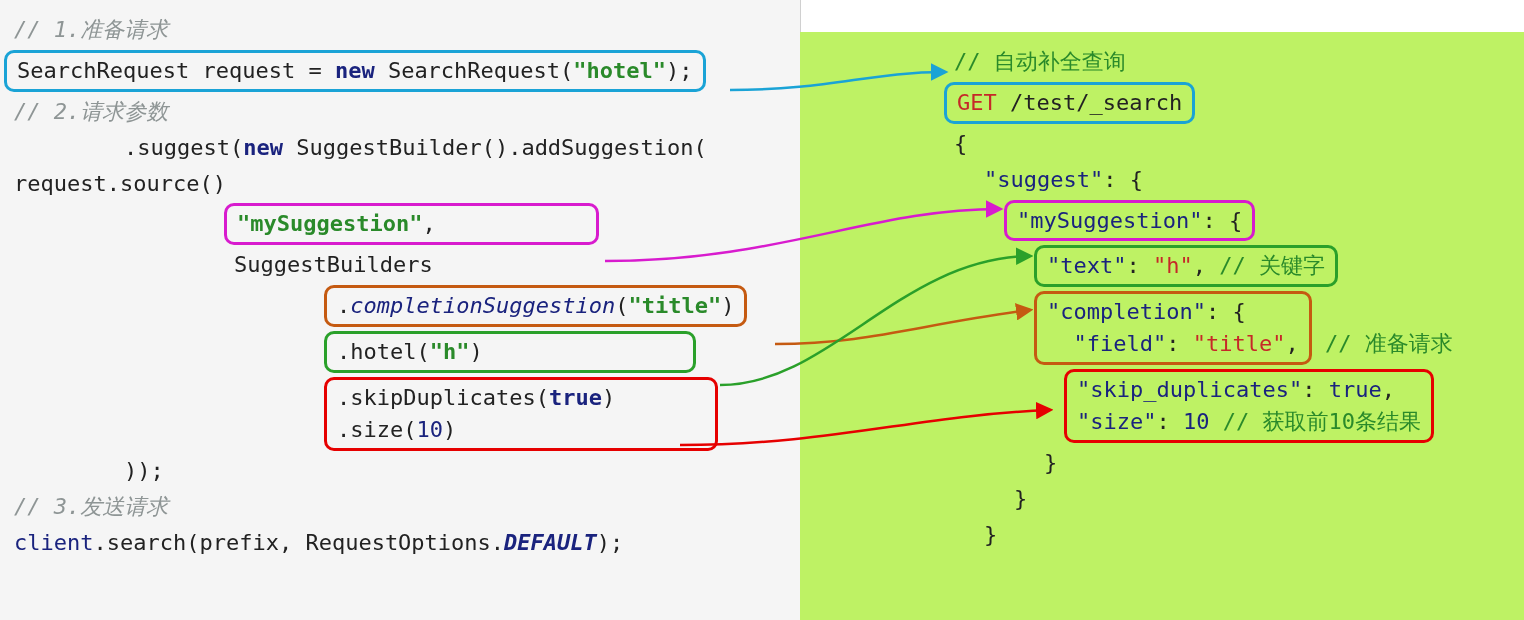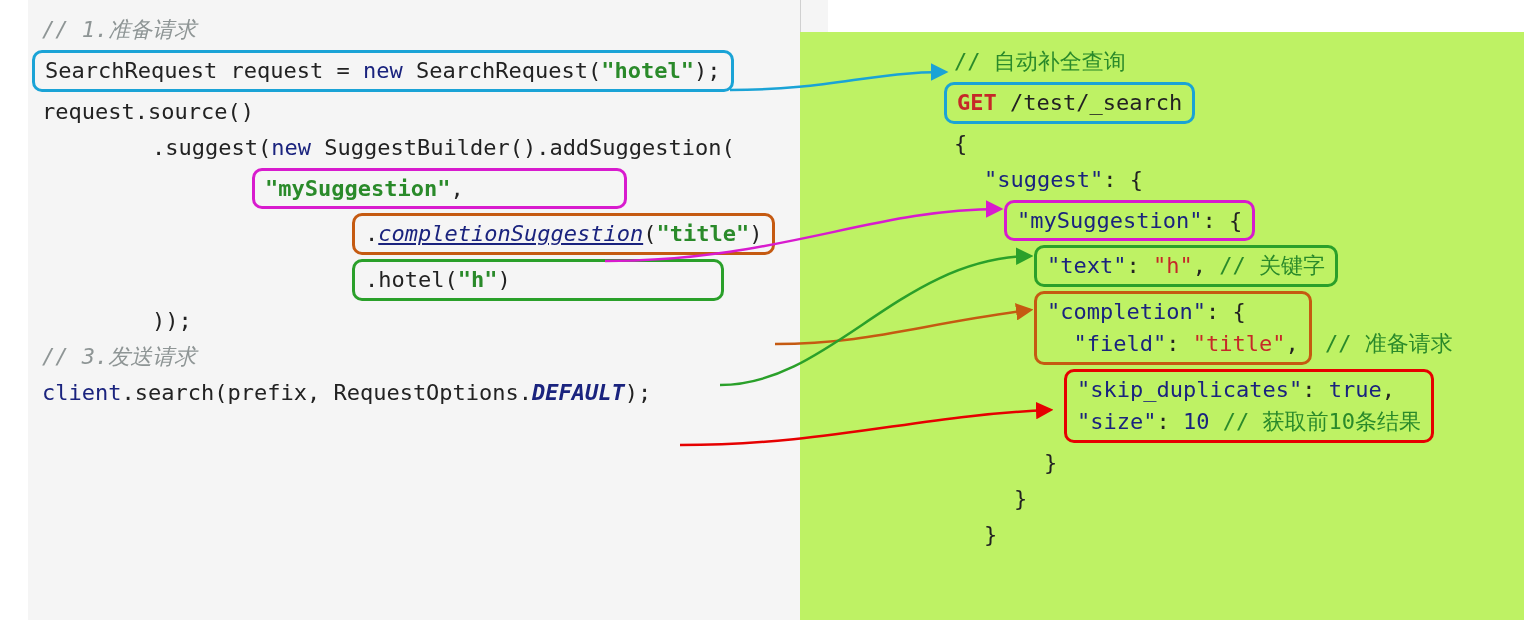--- a/index.html
+++ b/index.html
@@ -15,21 +15,20 @@
     overflow: hidden;
   }
   .left-pane {
     position: absolute;
     left: 0;
     top: 0;
     width: 800px;
     height: 620px;
     background: #f5f5f5;
     padding: 12px 14px;
-    margin-left: 28px;
   }
   .right-pane {
     position: absolute;
     left: 800px;
     top: 0;
     width: 724px;
     height: 620px;
     background: #bef264;
     padding: 12px 14px;
     margin-top: 32px;
@@ -45,30 +44,30 @@
 
   .code-line {
     white-space: pre;
     font-family: inherit;
     margin: 0;
     padding: 2px 0;
   }
 
   .tok-comment { color: #8e9595; font-style: italic; }
   .tok-comment-green { color: #2a8a2a; }
-  .tok-keyword { color: #1a237e; font-weight: normal; }
+  .tok-keyword { color: #1a237e; font-weight: bold; }
   .tok-method  { color: #1a237e; }
   .tok-string  { color: #2a8a2a; font-weight: bold; }
   .tok-string-red { color: #c62828; }
   .tok-num     { color: #1a237e; }
   .tok-type    { color: #222; }
   .tok-ident   { color: #1a237e; font-weight: normal; }
   .tok-field   { color: #1a237e; font-style: italic; font-weight: bold; }
   .tok-punct   { color: #222; }
-  .tok-http    { color: #c62828; font-weight: bold; }
+  .tok-http    { color: #c62828; font-weight: normal; }
   .tok-json-key{ color: #1a237e; }
   .tok-true    { color: #1a237e; }
 
   .box {
     display: inline-block;
     border-radius: 10px;
     padding: 2px 10px;
     border: 3px solid transparent;
     background: transparent;
   }
@@ -103,32 +102,35 @@
 </style>
 </head>
 <body>
 
 <div class="left-pane">
 
   <div class="code-line"><span class="tok-comment">// 1.准备请求</span></div>
 
   <div class="code-line"><span class="box box-cyan"><span class="tok-type">SearchRequest request = </span><span class="tok-keyword">new</span><span class="tok-type"> SearchRequest(</span><span class="tok-string">"hotel"</span><span class="tok-type">);</span></span></div>
 
+  <div class="code-line"><span class="tok-comment">// 2.请求参数</span></div>
+
+  <div class="code-line pad-l2"><span class="tok-type">.suggest(</span><span class="tok-keyword">new</span><span class="tok-type"> SuggestBuilder().addSuggestion(</span></div>
 
   <div class="code-line"><span class="tok-type">request.source()</span></div>
 
-  <div class="code-line pad-l2"><span class="tok-type">.suggest(</span><span class="tok-keyword">new</span><span class="tok-type"> SuggestBuilder().addSuggestion(</span></div>
-
   <div class="code-line pad-l3"><span class="box box-magenta" style="padding-right:160px;"><span class="tok-string">"mySuggestion"</span><span class="tok-type">,</span></span></div>
 
+  <div class="code-line pad-l3"><span class="tok-type">SuggestBuilders</span></div>
 
-  <div class="code-line pad-l4"><span class="box box-orange"><span class="tok-type">.</span><span class="tok-method" style="font-style:italic;text-decoration:underline;">completionSuggestion</span><span class="tok-type">(</span><span class="tok-string">"title"</span><span class="tok-type">)</span></span></div>
+  <div class="code-line pad-l4"><span class="box box-orange"><span class="tok-type">.</span><span class="tok-method" style="font-style:italic;">completionSuggestion</span><span class="tok-type">(</span><span class="tok-string">"title"</span><span class="tok-type">)</span></span></div>
 
   <div class="code-line pad-l4"><span class="box box-green" style="padding-right:210px;"><span class="tok-type">.hotel(</span><span class="tok-string">"h"</span><span class="tok-type">)</span></span></div>
 
+  <div class="code-line pad-l4"><span class="box box-red box-block" style="padding-right:100px;"><span class="tok-type">.skipDuplicates(</span><span class="tok-keyword">true</span><span class="tok-type">)</span><br><span class="tok-type">.size(</span><span class="tok-num">10</span><span class="tok-type">)</span></span></div>
 
   <div class="code-line pad-l2"><span class="tok-type">));</span></div>
 
   <div class="code-line"><span class="tok-comment">// 3.发送请求</span></div>
 
   <div class="code-line"><span class="tok-ident">client</span><span class="tok-type">.search(prefix, RequestOptions.</span><span class="tok-field">DEFAULT</span><span class="tok-type">);</span></div>
 
 </div>
 
 <div class="vline"></div>

